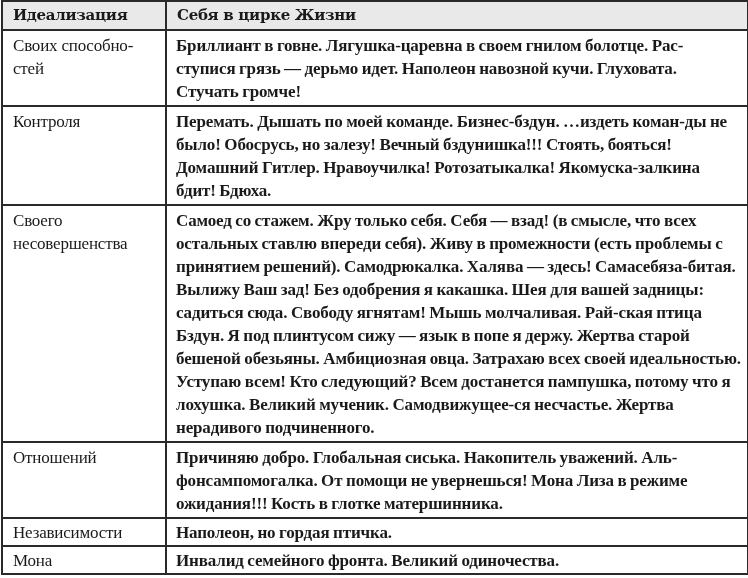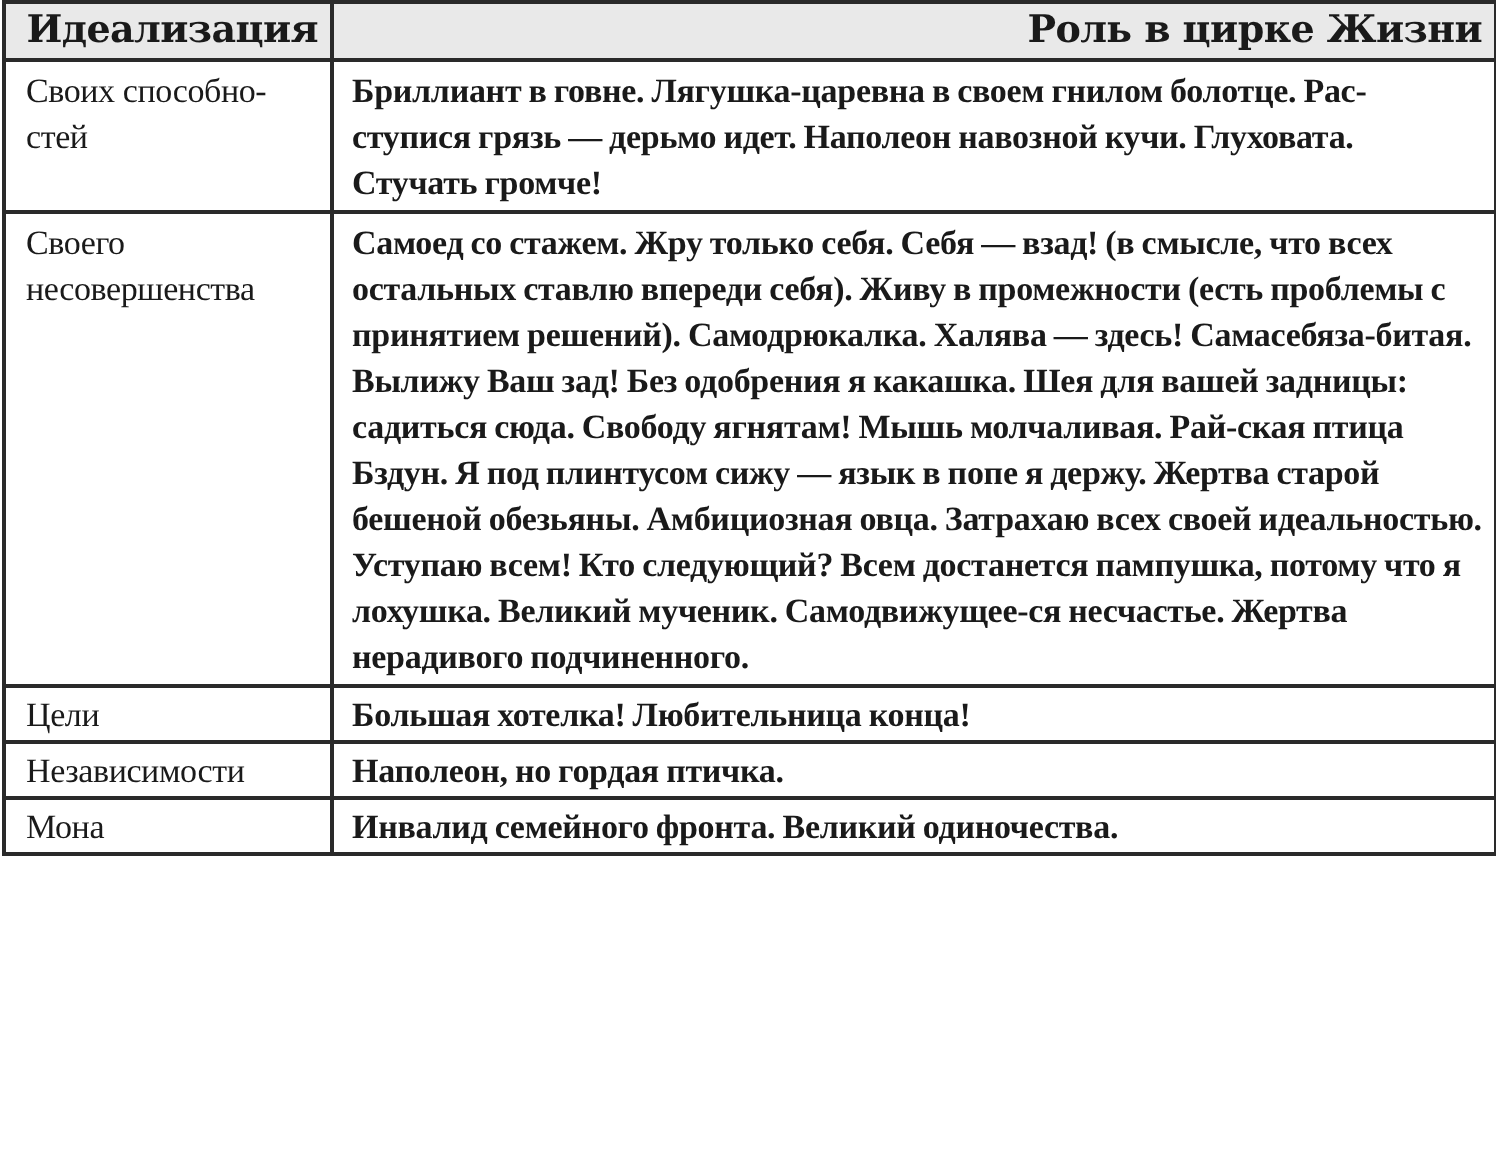--- a/index.html
+++ b/index.html
@@ -27,22 +27,22 @@
       vertical-align: top;
       text-align: left;
       padding: 0 6px 0 10px;
       font-size: 17px;
       line-height: 23px;
     }
     th {
       background: #e9e9e9;
       font-family: "DejaVu Serif", serif;
       font-weight: bold;
-      font-size: 19px;
-      text-align: right;
+      font-size: 15px;
+      text-align: left;
       height: 27px;
       padding-top: 0;
       vertical-align: middle;
       letter-spacing: -0.3px;
     }
     td {
       padding-top: 3px;
       padding-bottom: 2px;
     }
     td.role-cell {
@@ -63,35 +63,39 @@
 <body>
 
 <table class="idealization-table">
   <colgroup>
     <col class="col-left">
     <col class="col-right">
   </colgroup>
   <thead>
     <tr>
       <th>Идеализация</th>
-      <th>Роль в цирке Жизни</th>
+      <th>Себя в цирке Жизни</th>
     </tr>
   </thead>
   <tbody>
     <tr>
       <td class="ideal-cell">Своих способно-стей</td>
       <td class="role-cell">Бриллиант в говне. Лягушка-царевна в своем гнилом болотце. Рас-ступися грязь — дерьмо идет. Наполеон навозной кучи. Глуховата. Стучать громче!</td>
     </tr>
     <tr>
+      <td class="ideal-cell">Контроля</td>
+      <td class="role-cell">Перемать. Дышать по моей команде. Бизнес-бздун. …издеть коман-ды не было! Обосрусь, но залезу! Вечный бздунишка!!! Стоять, бояться! Домашний Гитлер. Нравоучилка! Ротозатыкалка! Якомуска-залкина бдит! Бдюха.</td>
+    </tr>
+    <tr>
       <td class="ideal-cell">Своего несовершенства</td>
       <td class="role-cell">Самоед со стажем. Жру только себя. Себя — взад! (в смысле, что всех остальных ставлю впереди себя). Живу в промежности (есть проблемы с принятием решений). Самодрюкалка. Халява — здесь! Самасебяза-битая. Вылижу Ваш зад! Без одобрения я какашка. Шея для вашей задницы: садиться сюда. Свободу ягнятам! Мышь молчаливая. Рай-ская птица Бздун. Я под плинтусом сижу — язык в попе я держу. Жертва старой бешеной обезьяны. Амбициозная овца. Затрахаю всех своей идеальностью. Уступаю всем! Кто следующий? Всем достанется пампушка, потому что я лохушка. Великий мученик. Самодвижущее-ся несчастье. Жертва нерадивого подчиненного.</td>
     </tr>
-    <tr class="row-short">
-      <td class="ideal-cell">Цели</td>
-      <td class="role-cell">Большая хотелка! Любительница конца!</td>
+    <tr>
+      <td class="ideal-cell">Отношений</td>
+      <td class="role-cell">Причиняю добро. Глобальная сиська. Накопитель уважений. Аль-фонсампомогалка. От помощи не увернешься! Мона Лиза в режиме ожидания!!! Кость в глотке матершинника.</td>
     </tr>
     <tr class="row-short">
       <td class="ideal-cell">Независимости</td>
       <td class="role-cell">Наполеон, но гордая птичка.</td>
     </tr>
     <tr class="row-short">
       <td class="ideal-cell">Мона</td>
       <td class="role-cell">Инвалид семейного фронта. Великий одиночества.</td>
     </tr>
   </tbody>

